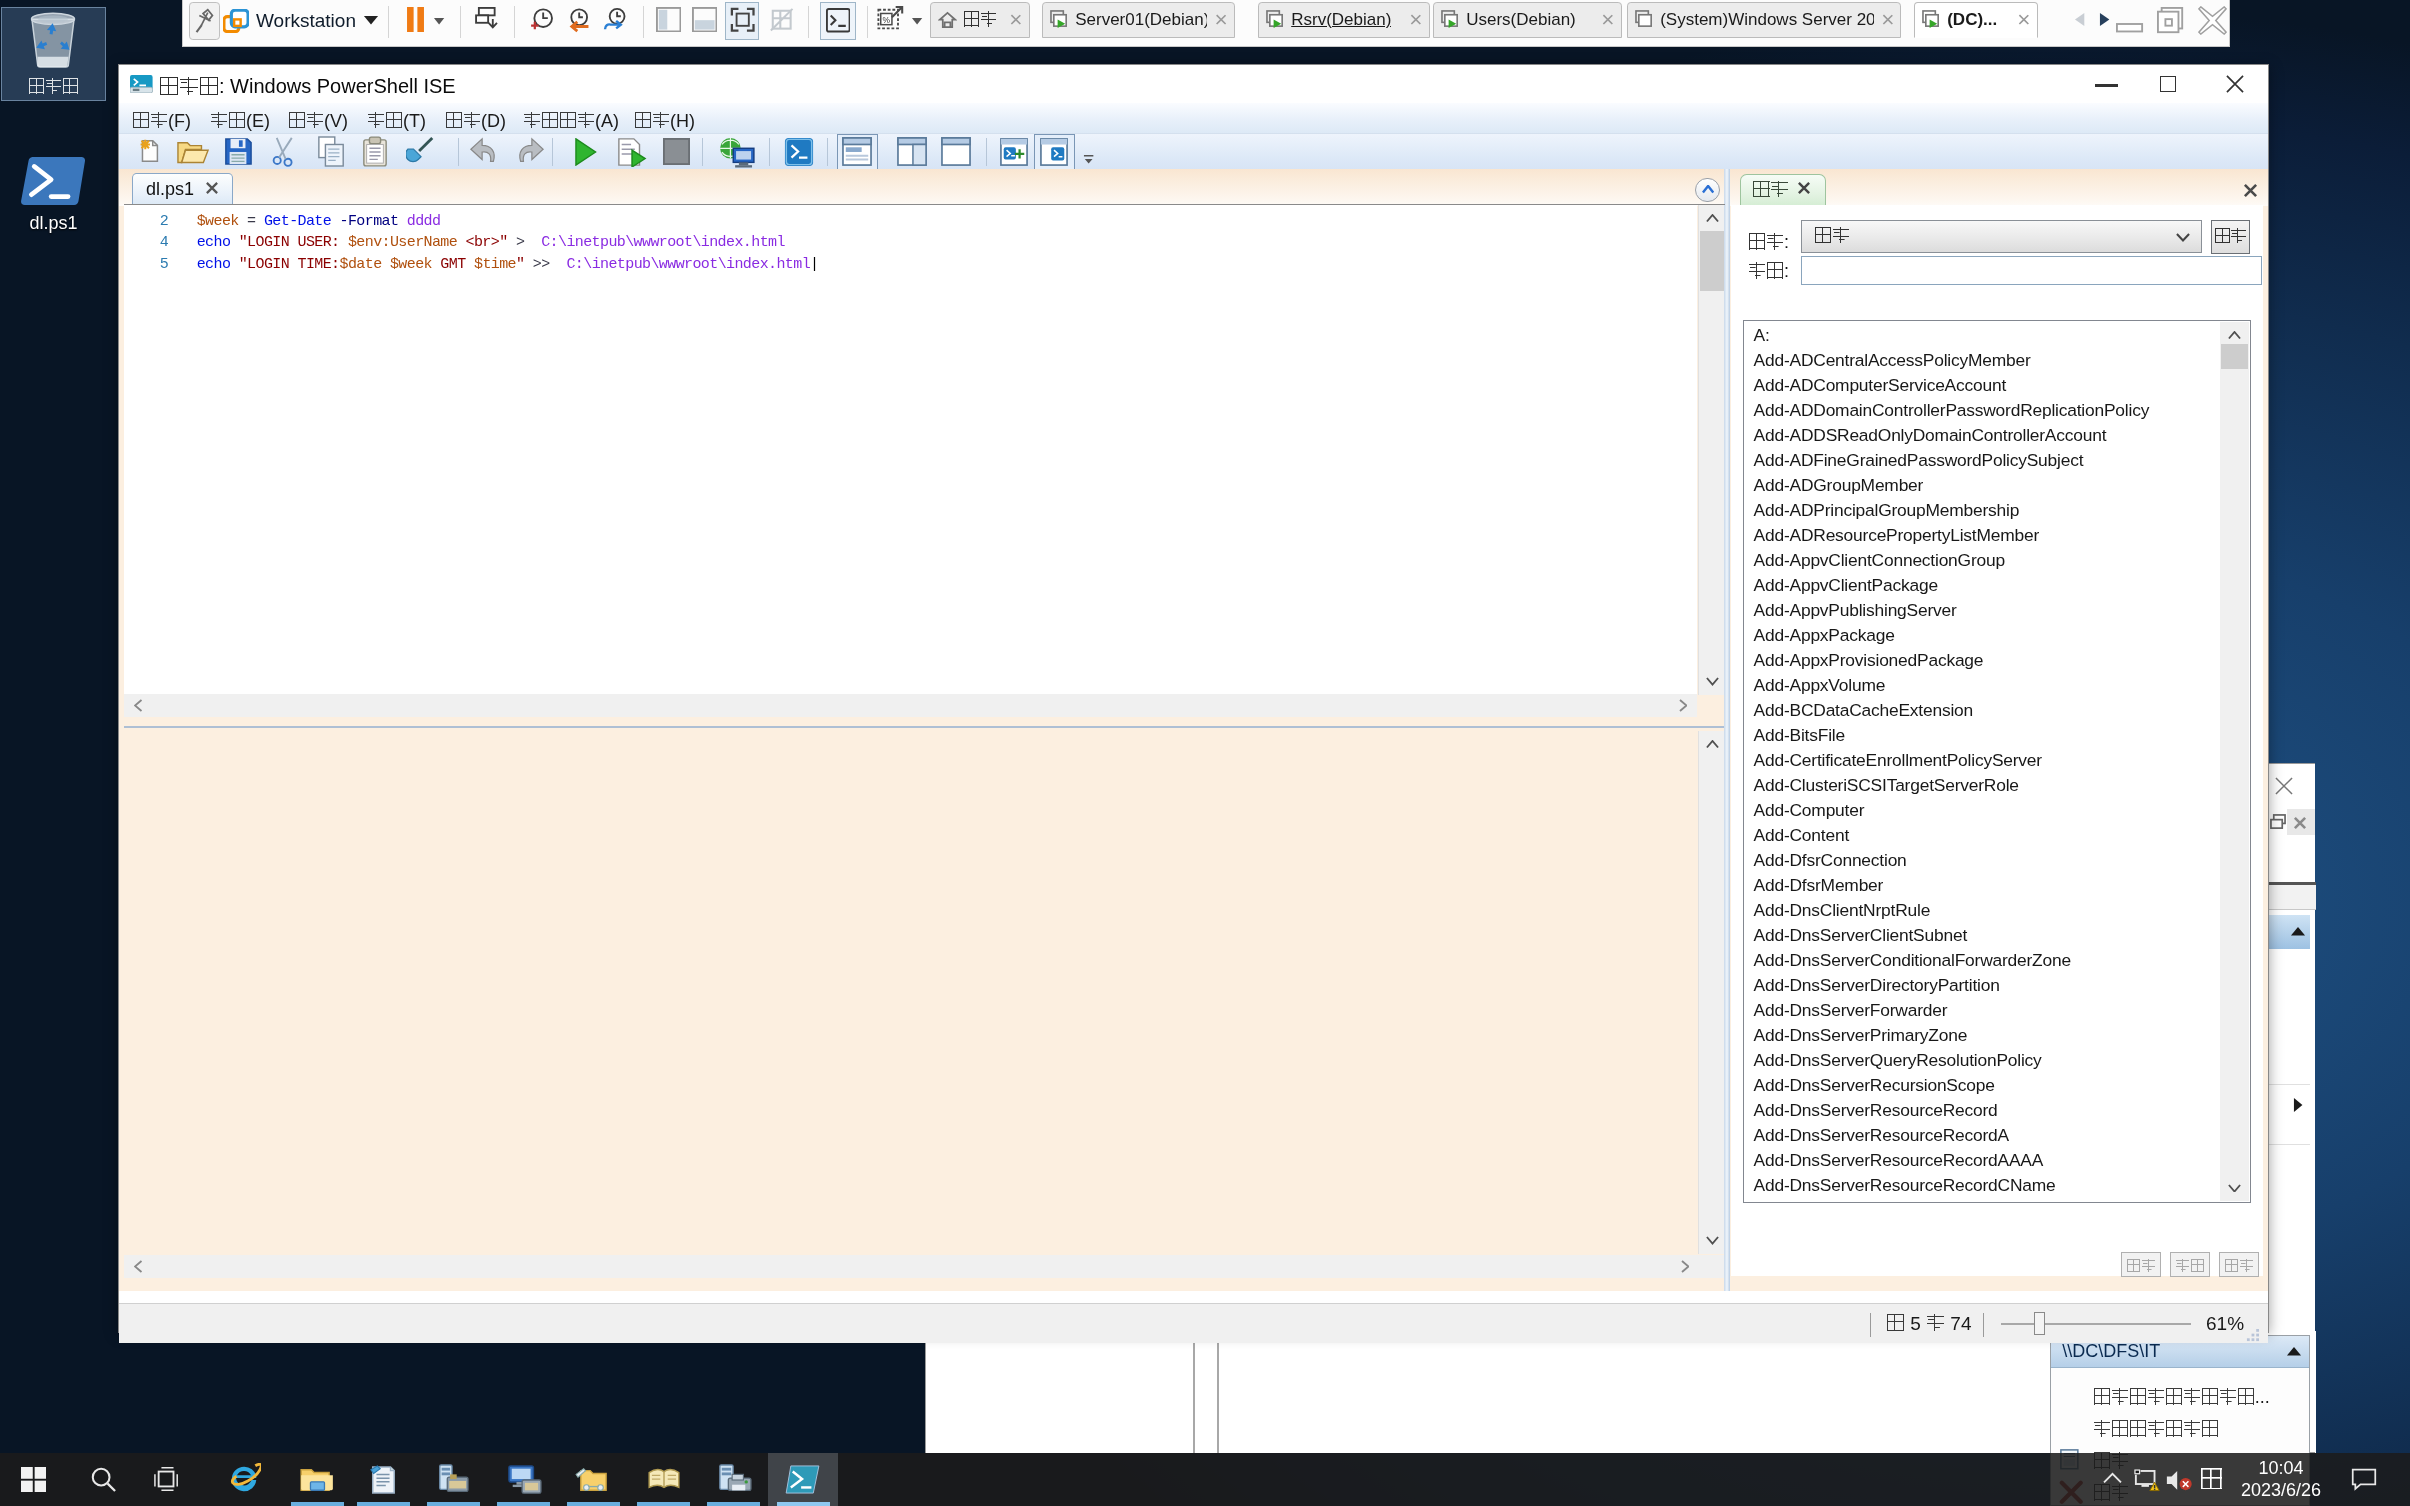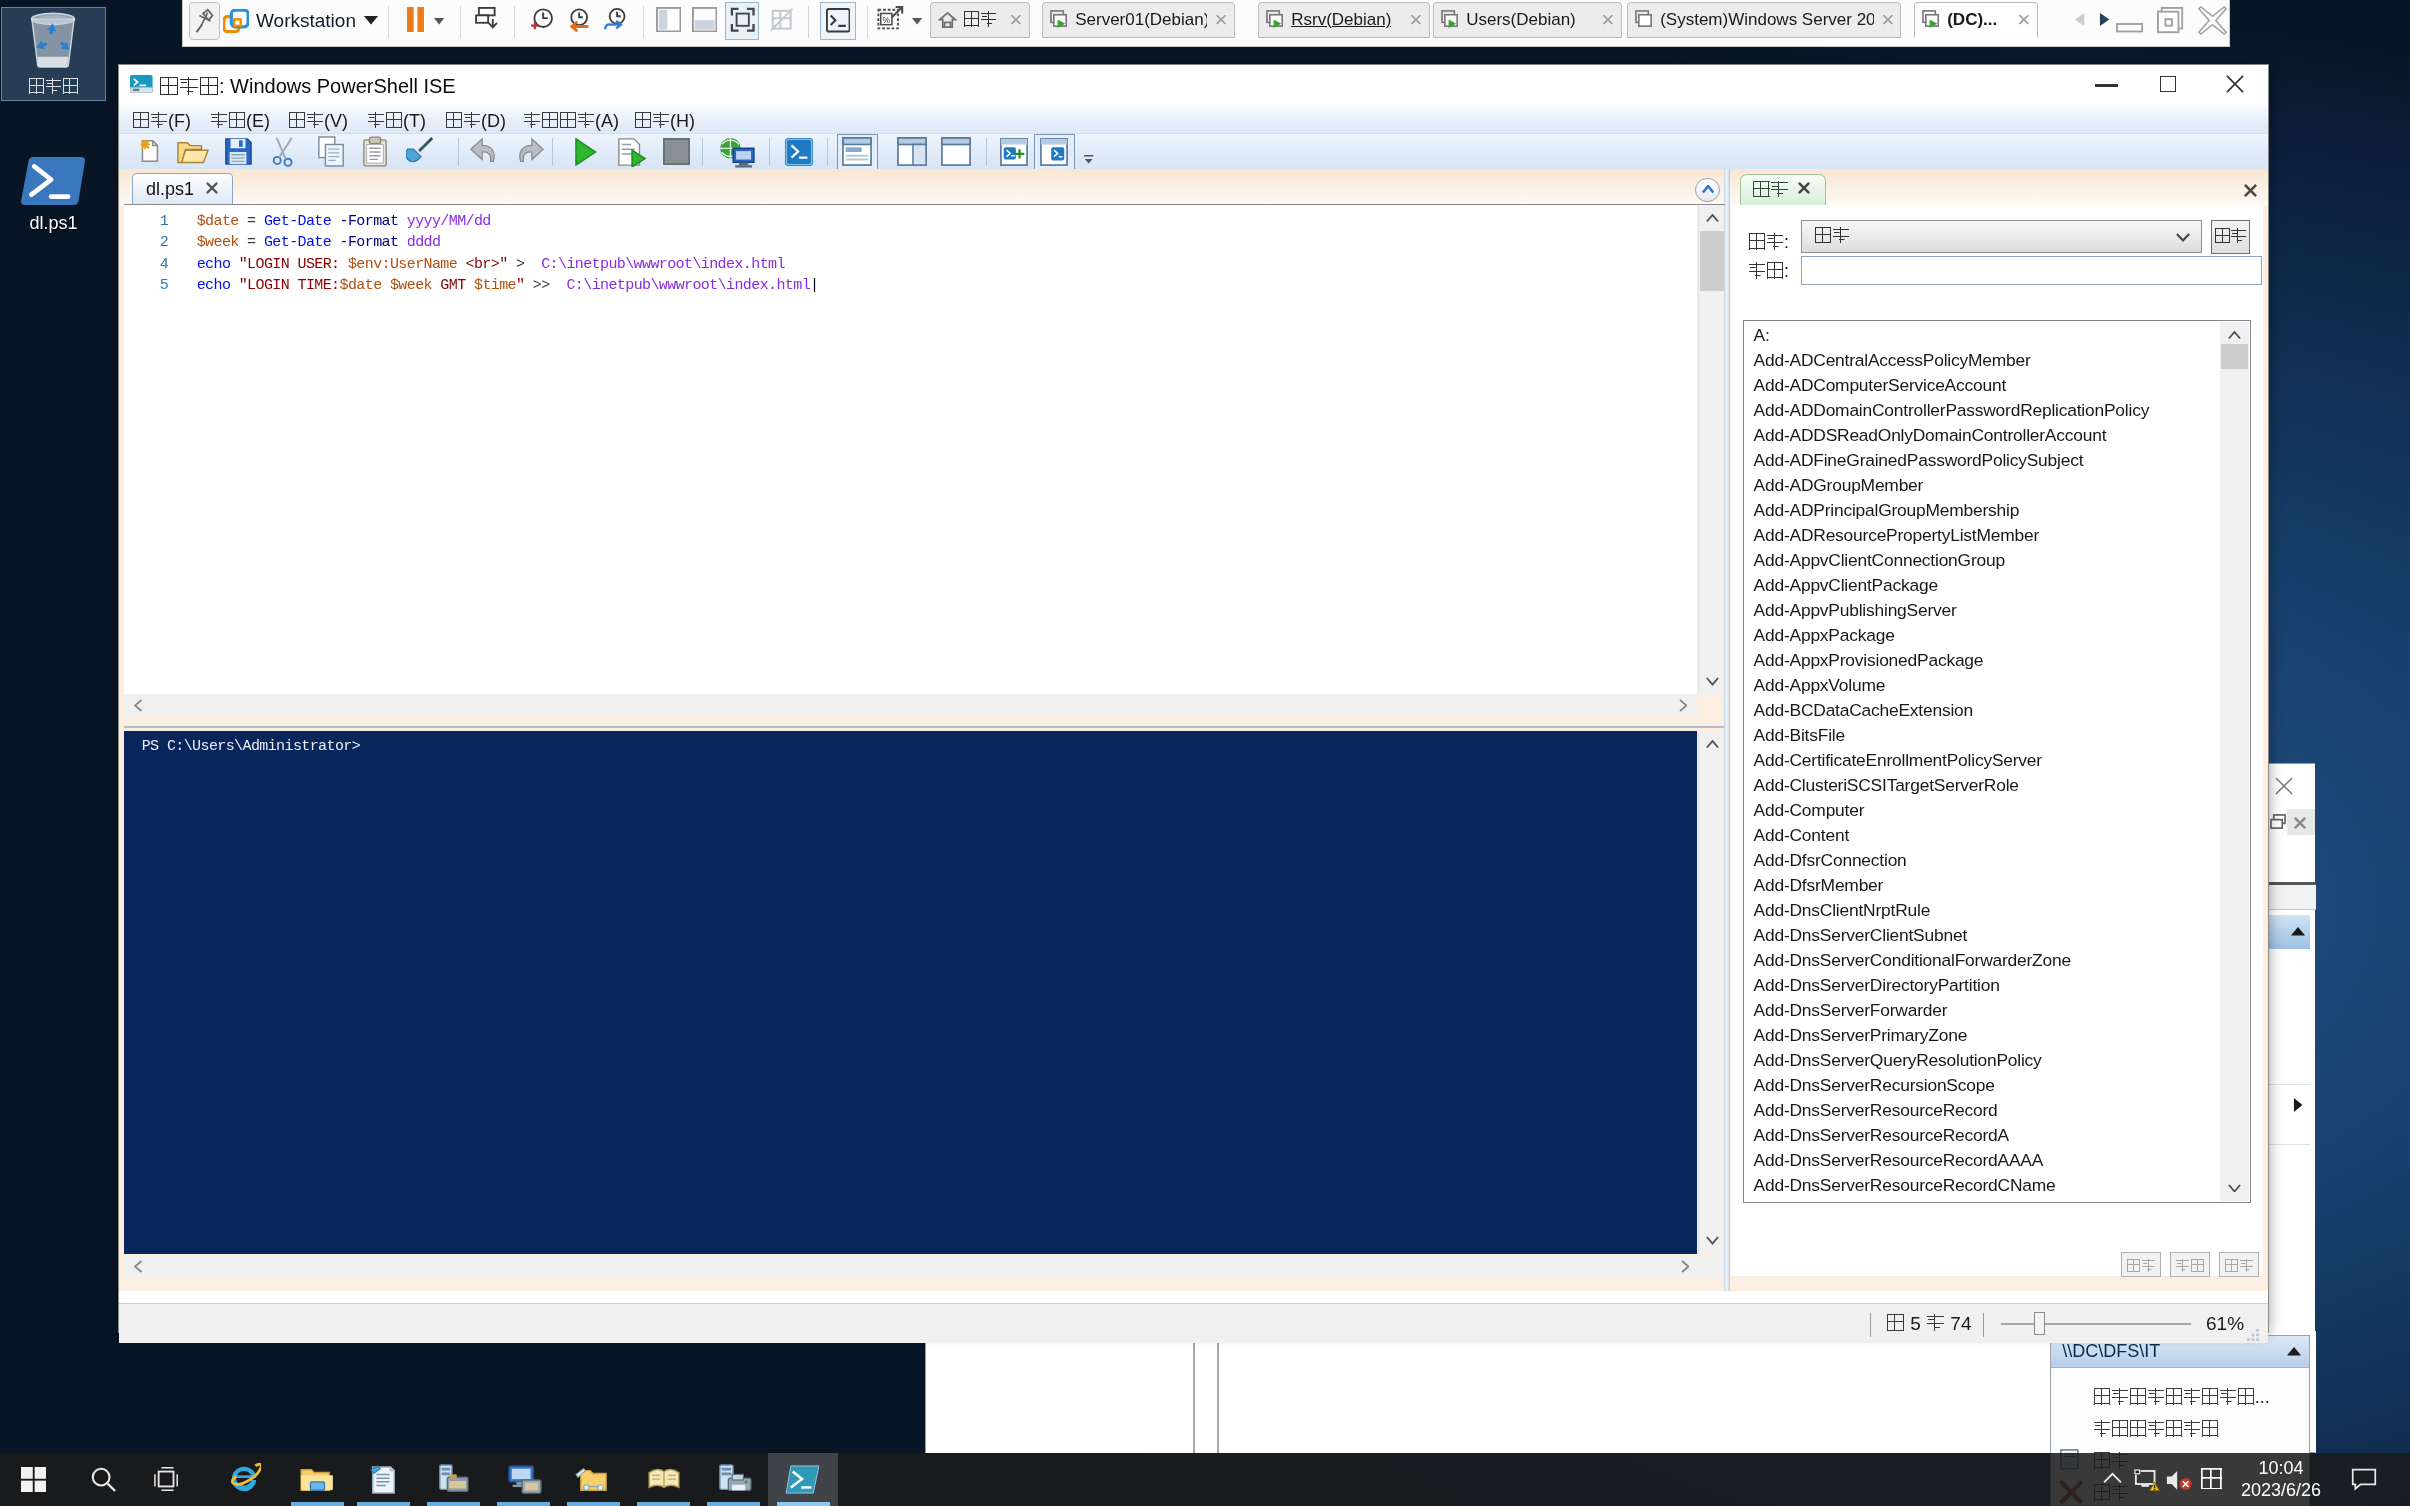--- a/index.html
+++ b/index.html
@@ -455,21 +455,20 @@
         </svg></div>
 
   <svg class="abs" style="left:2124px;top:14px" width="15" height="15" viewBox="0 0 16 16">
         <path d="M2 2 L14 14 M14 2 L2 14" stroke="#4a4a4a" stroke-width="2.8"></path>
       </svg>
 
   <div class="abs" style="left:4.7px;top:35px;width:1601px;height:0.9px;background:#8a8a8a;"></div>
 
   <div class="abs" style="left:4.7px;top:36px;width:1573px;height:490px;background:#fff;">
    <div id="code" class="abs" style="left:0;top:5.6px;font-family:'Liberation Mono',monospace;font-size:15px;letter-spacing:-0.6px;line-height:21.5px;white-space:nowrap;">
-<div><span class="ln">1</span><span class="v">$date</span><span class="o"> = </span><span class="k">Get-Date</span><span class="p"> -Format</span><span class="a"> yyyy/MM/dd</span></div>
           <div><span class="ln">2</span><span class="v">$week</span><span class="o"> = </span><span class="k">Get-Date</span><span class="p"> -Format</span><span class="a"> dddd</span></div>
           <div><span class="ln">4</span><span class="k">echo</span><span class="s"> "LOGIN USER: </span><span class="v">$env:UserName</span><span class="s"> &lt;br&gt;"</span><span class="o"> &gt;  </span><span class="a">C:\inetpub\wwwroot\index.html</span></div>
           <div><span class="ln">5</span><span class="k">echo</span><span class="s"> "LOGIN TIME:</span><span class="v">$date</span><span class="s"> </span><span class="v">$week</span><span class="s"> GMT </span><span class="v">$time</span><span class="s">"</span><span class="o"> &gt;&gt;  </span><span class="a">C:\inetpub\wwwroot\index.html</span><span style="color:#000">|</span></div>
    </div>
   </div>
 
   <div class="abs sbv" style="left:1579px;top:36px;height:490px;">
    <div class="abs" style="left:0.9px;top:26px;width:24.5px;height:60px;background:#cdcdcd;"></div>
    <svg class="abs" style="left:6.6px;top:9.4px" width="13" height="8.5" viewBox="0 0 14 9">
           <path d="M1 8 L7 1 L13 8" fill="none" stroke="#505050" stroke-width="2"></path>
@@ -482,23 +481,20 @@
   <div class="abs sbh" style="left:4.7px;top:525px;width:1573px;">
    <svg class="abs" style="left:10.4px;top:4.7px" width="8.5" height="13" viewBox="0 0 9 14">
           <path d="M8 1 L1 7 L8 13" fill="none" stroke="#888" stroke-width="2"></path>
         </svg>
    <svg class="abs" style="left:1555px;top:4.7px" width="8.5" height="13" viewBox="0 0 9 14">
           <path d="M1 1 L8 7 L1 13" fill="none" stroke="#888" stroke-width="2"></path>
         </svg>
   </div>
   <div class="abs" style="left:4.7px;top:557px;width:1600px;height:1.9px;background:#aebfd4;"></div>
 
-  <div class="abs" style="left:4.7px;top:562px;width:1573px;height:523px;background:#08265c;">
-   <div class="abs" style="left:18px;top:6.6px;font-family:'Liberation Mono',monospace;font-size:15px;letter-spacing:-0.6px;color:#eeedf2;">PS C:\Users\Administrator&gt;</div>
-  </div>
   <div class="abs sbv" style="left:1579px;top:562px;height:523px;">
    <svg class="abs" style="left:6.6px;top:9.4px" width="13" height="8.5" viewBox="0 0 14 9">
           <path d="M1 8 L7 1 L13 8" fill="none" stroke="#505050" stroke-width="2"></path>
         </svg>
    <svg class="abs" style="left:6.6px;top:505px" width="13" height="8.5" viewBox="0 0 14 9">
           <path d="M1 1 L7 8 L13 1" fill="none" stroke="#505050" stroke-width="2"></path>
         </svg>
   </div>
   <div class="abs sbh" style="left:4.7px;top:1086px;width:1600px;">
    <svg class="abs" style="left:10.4px;top:4.7px" width="8.5" height="13" viewBox="0 0 9 14">

